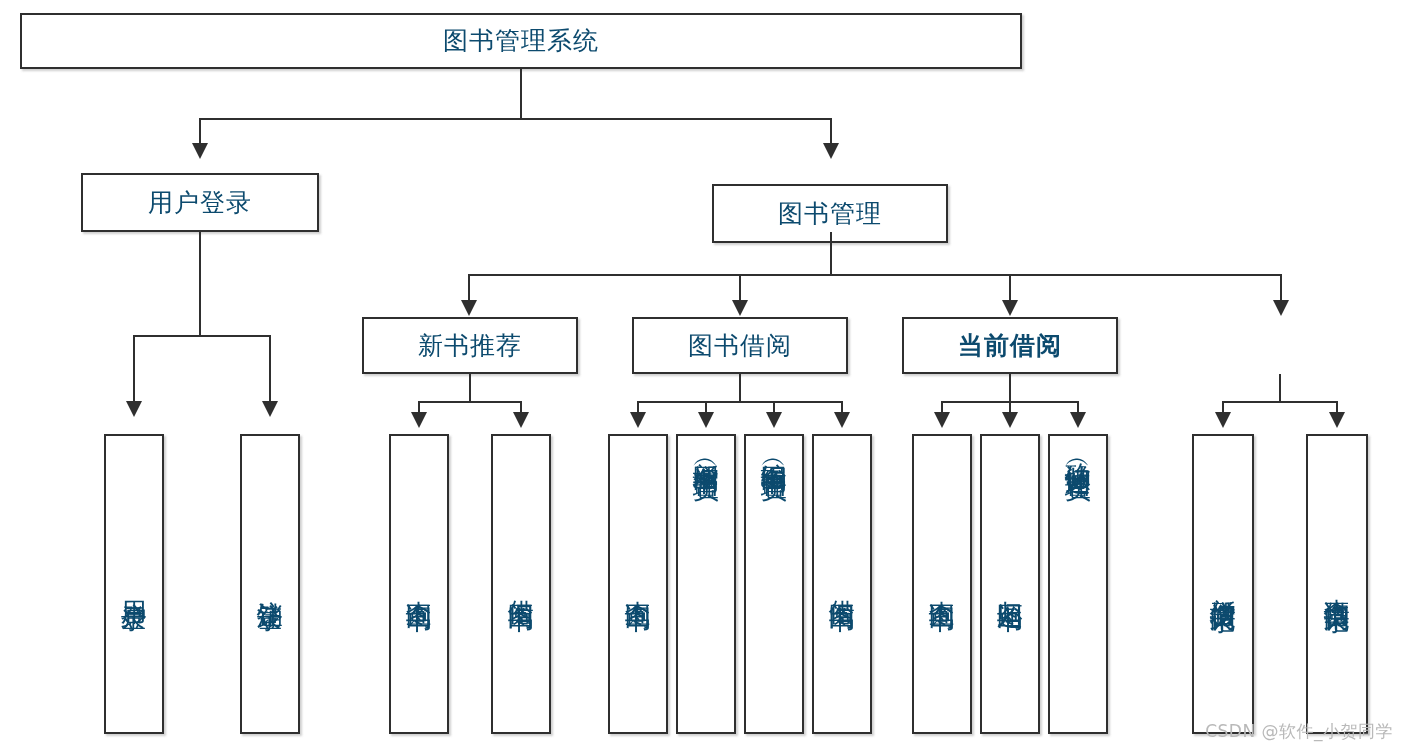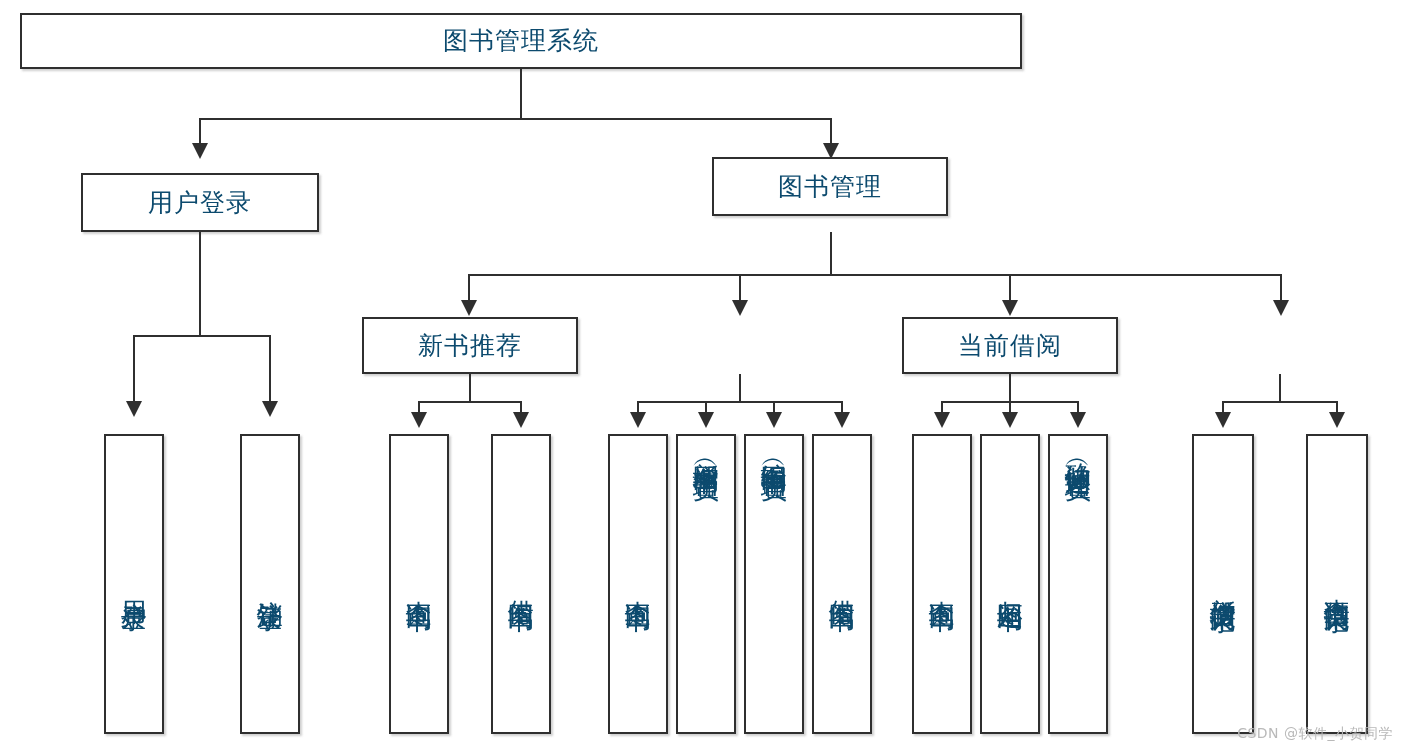--- a/index.html
+++ b/index.html
@@ -67,21 +67,21 @@
     height: 0;
     border-left: 8px solid transparent;
     border-right: 8px solid transparent;
     border-top: 16px solid #2f2f2f;
   }
 
   #watermark {
     position: absolute;
     right: 12px;
     bottom: 4px;
-    font-size: 14px;
+    font-size: 17px;
     color: #b9b9b9;
     letter-spacing: 0.5px;
     white-space: pre;
     pointer-events: none;
   }
 </style>
 </head>
 <body>
 
 <div id="canvas">
@@ -93,21 +93,21 @@
   <div class="edge edge-v" style="left:520px; top:69px; width:2px; height:50px;"></div>
   <div class="edge edge-h" style="left:199px; top:118px; width:633px; height:2px;"></div>
   <div class="edge edge-v" style="left:199px; top:118px; width:2px; height:27px;"></div>
   <div class="arrow" style="left:192px; top:143px;"></div>
   <div class="edge edge-v" style="left:830px; top:118px; width:2px; height:27px;"></div>
   <div class="arrow" style="left:823px; top:143px;"></div>
 
   <div class="node horiz" style="left:81px; top:173px; width:238px; height:59px;">
     <span class="node-label">用户登录</span>
   </div>
-  <div class="node horiz" style="left:712px; top:157px; width:236px; height:59px;">
+  <div class="node horiz" style="left:712px; top:184px; width:236px; height:59px;">
     <span class="node-label">图书管理</span>
   </div>
 
   <div class="edge edge-v" style="left:199px; top:232px; width:2px; height:104px;"></div>
   <div class="edge edge-h" style="left:133px; top:335px; width:136px; height:2px;"></div>
   <div class="edge edge-v" style="left:133px; top:335px; width:2px; height:68px;"></div>
   <div class="arrow" style="left:126px; top:401px;"></div>
   <div class="edge edge-v" style="left:269px; top:335px; width:2px; height:68px;"></div>
   <div class="arrow" style="left:262px; top:401px;"></div>
 
@@ -118,21 +118,24 @@
   <div class="edge edge-v" style="left:739px; top:274px; width:2px; height:28px;"></div>
   <div class="arrow" style="left:732px; top:300px;"></div>
   <div class="edge edge-v" style="left:1009px; top:274px; width:2px; height:28px;"></div>
   <div class="arrow" style="left:1002px; top:300px;"></div>
   <div class="edge edge-v" style="left:1280px; top:274px; width:2px; height:28px;"></div>
   <div class="arrow" style="left:1273px; top:300px;"></div>
 
   <div class="node horiz" style="left:362px; top:317px; width:216px; height:57px;">
     <span class="node-label">新书推荐</span>
   </div>
-  <div class="node horiz" style="left:902px; top:317px; width:216px; height:57px;">
+  <div class="node horiz" style="left:632px; top:317px; width:216px; height:57px;">
+    <span class="node-label">图书借阅</span>
+  </div>
+  <div class="node horiz" style="left:902px; top:317px; width:216px; height:57px;font-weight:bold;">
     <span class="node-label">当前借阅</span>
   </div>
 
   <div class="edge edge-v" style="left:469px; top:374px; width:2px; height:29px;"></div>
   <div class="edge edge-h" style="left:418px; top:401px; width:104px; height:2px;"></div>
   <div class="edge edge-v" style="left:418px; top:401px; width:2px; height:14px;"></div>
   <div class="arrow" style="left:411px; top:412px;"></div>
   <div class="edge edge-v" style="left:520px; top:401px; width:2px; height:14px;"></div>
   <div class="arrow" style="left:513px; top:412px;"></div>
 

